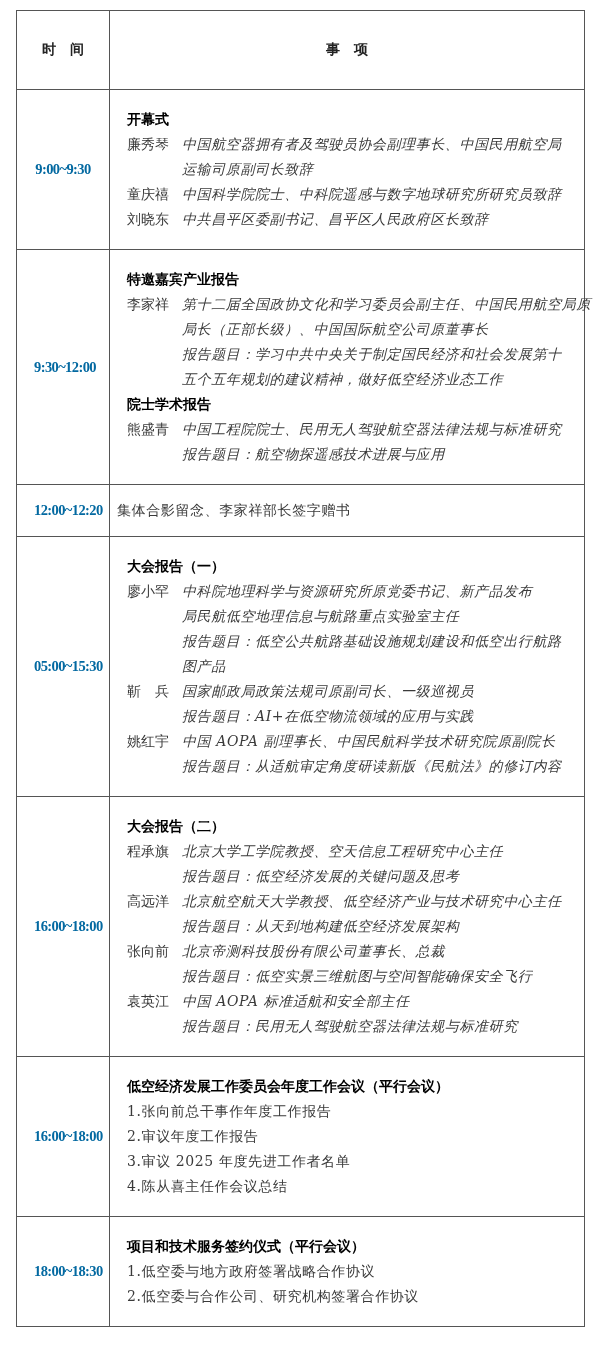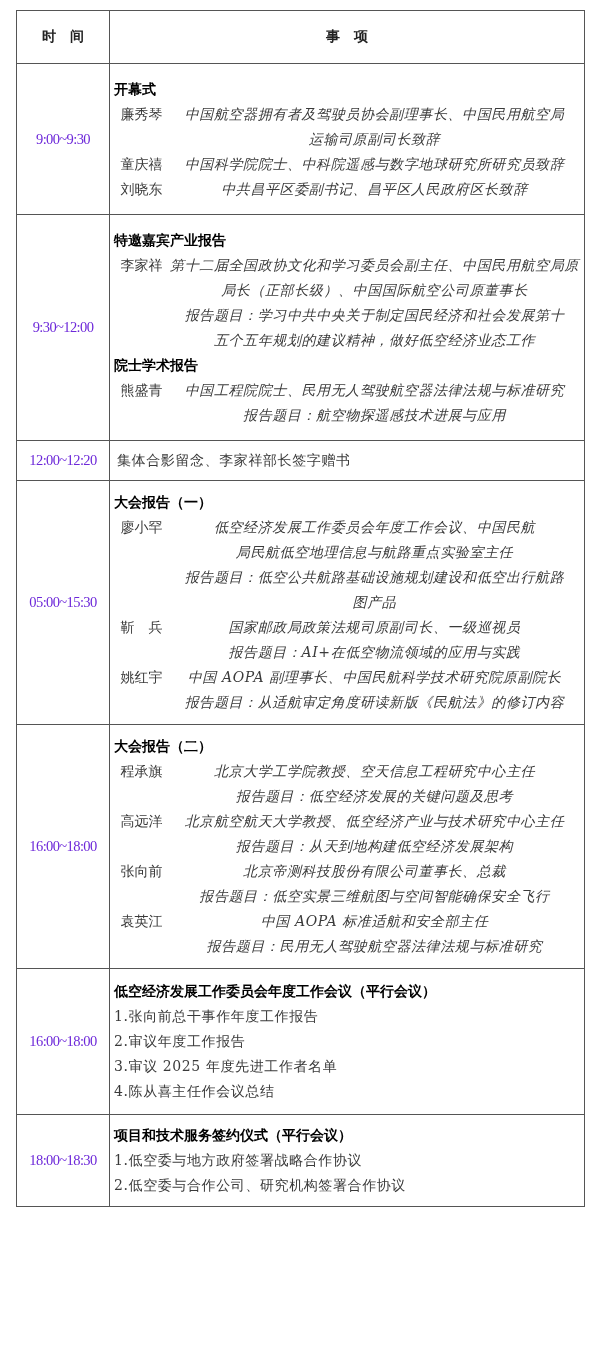--- a/index.html
+++ b/index.html
@@ -1,30 +1,30 @@
 <!DOCTYPE html>
 <html><head>
 <meta charset="utf-8">
 <style>
   html, body { margin: 0; padding: 0; background: #ffffff; }
   body { width: 600px; height: 1359px; position: relative; overflow: hidden;
          font-family: "DejaVu Serif", "Liberation Serif", serif; color: #2a2a2a; }
   table.agenda { position: absolute; left: 16px; top: 10px; width: 568px;
                  border-collapse: collapse; table-layout: fixed; }
-  table.agenda td, table.agenda th { border: 1.2px solid #555; padding: 4px; }
+  table.agenda td, table.agenda th { border: 1.2px solid #555; padding: 17px; }
   col.c-time { width: 93px; }
   col.c-item { width: 475px; }
   th { font-weight: bold; font-size: 14px; text-align: center; height: 44px; color: #222; letter-spacing: 14px; }
   th span { letter-spacing: 14px; margin-right: -14px; }
   td.time { text-align: center; vertical-align: middle;
-            font-family: "Liberation Serif", serif; font-size: 14.5px; letter-spacing: -0.6px; color: #6d28d9; }
+            font-family: "Liberation Serif", serif; font-size: 14.5px; letter-spacing: -0.6px; color: #0369a1; font-weight: bold; }
   td.item { vertical-align: middle; padding: 8px 6px 8px 7px; font-size: 14px; line-height: 25px; color: #3a3a3a; }
   td.item.single { padding: 0 6px 0 7px; margin-left: 15px; }
   .sec-title { font-weight: bold; color: #000000; }
-  .speaker { display: flex; text-align: center; }
+  .speaker { display: flex; }
   .speaker .name { width: 55px; flex: 0 0 55px; white-space: nowrap; }
   .speaker .lines { flex: 1; font-style: italic; }
   .line { white-space: nowrap; letter-spacing: 0.6px; }
   .plain { white-space: nowrap; letter-spacing: 0.6px; }
 </style>
 </head>
 <body>
 
 <table class="agenda">
   <colgroup>
@@ -99,21 +99,21 @@
         </td>
       </tr>
       <tr style="height: 244px;">
         <td class="time">05:00~15:30</td>
         <td class="item">
           <div class="section">
             <div class="sec-title">大会报告（一）</div>
             <div class="speaker">
               <div class="name">廖小罕</div>
               <div class="lines">
-                <div class="line">低空经济发展工作委员会年度工作会议、中国民航</div>
+                <div class="line">中科院地理科学与资源研究所原党委书记、新产品发布</div>
                 <div class="line">局民航低空地理信息与航路重点实验室主任</div>
                 <div class="line">报告题目：低空公共航路基础设施规划建设和低空出行航路</div>
                 <div class="line">图产品</div>
               </div>
             </div>
             <div class="speaker">
               <div class="name">靳　兵</div>
               <div class="lines">
                 <div class="line">国家邮政局政策法规司原副司长、一级巡视员</div>
                 <div class="line">报告题目：AI+在低空物流领域的应用与实践</div>

